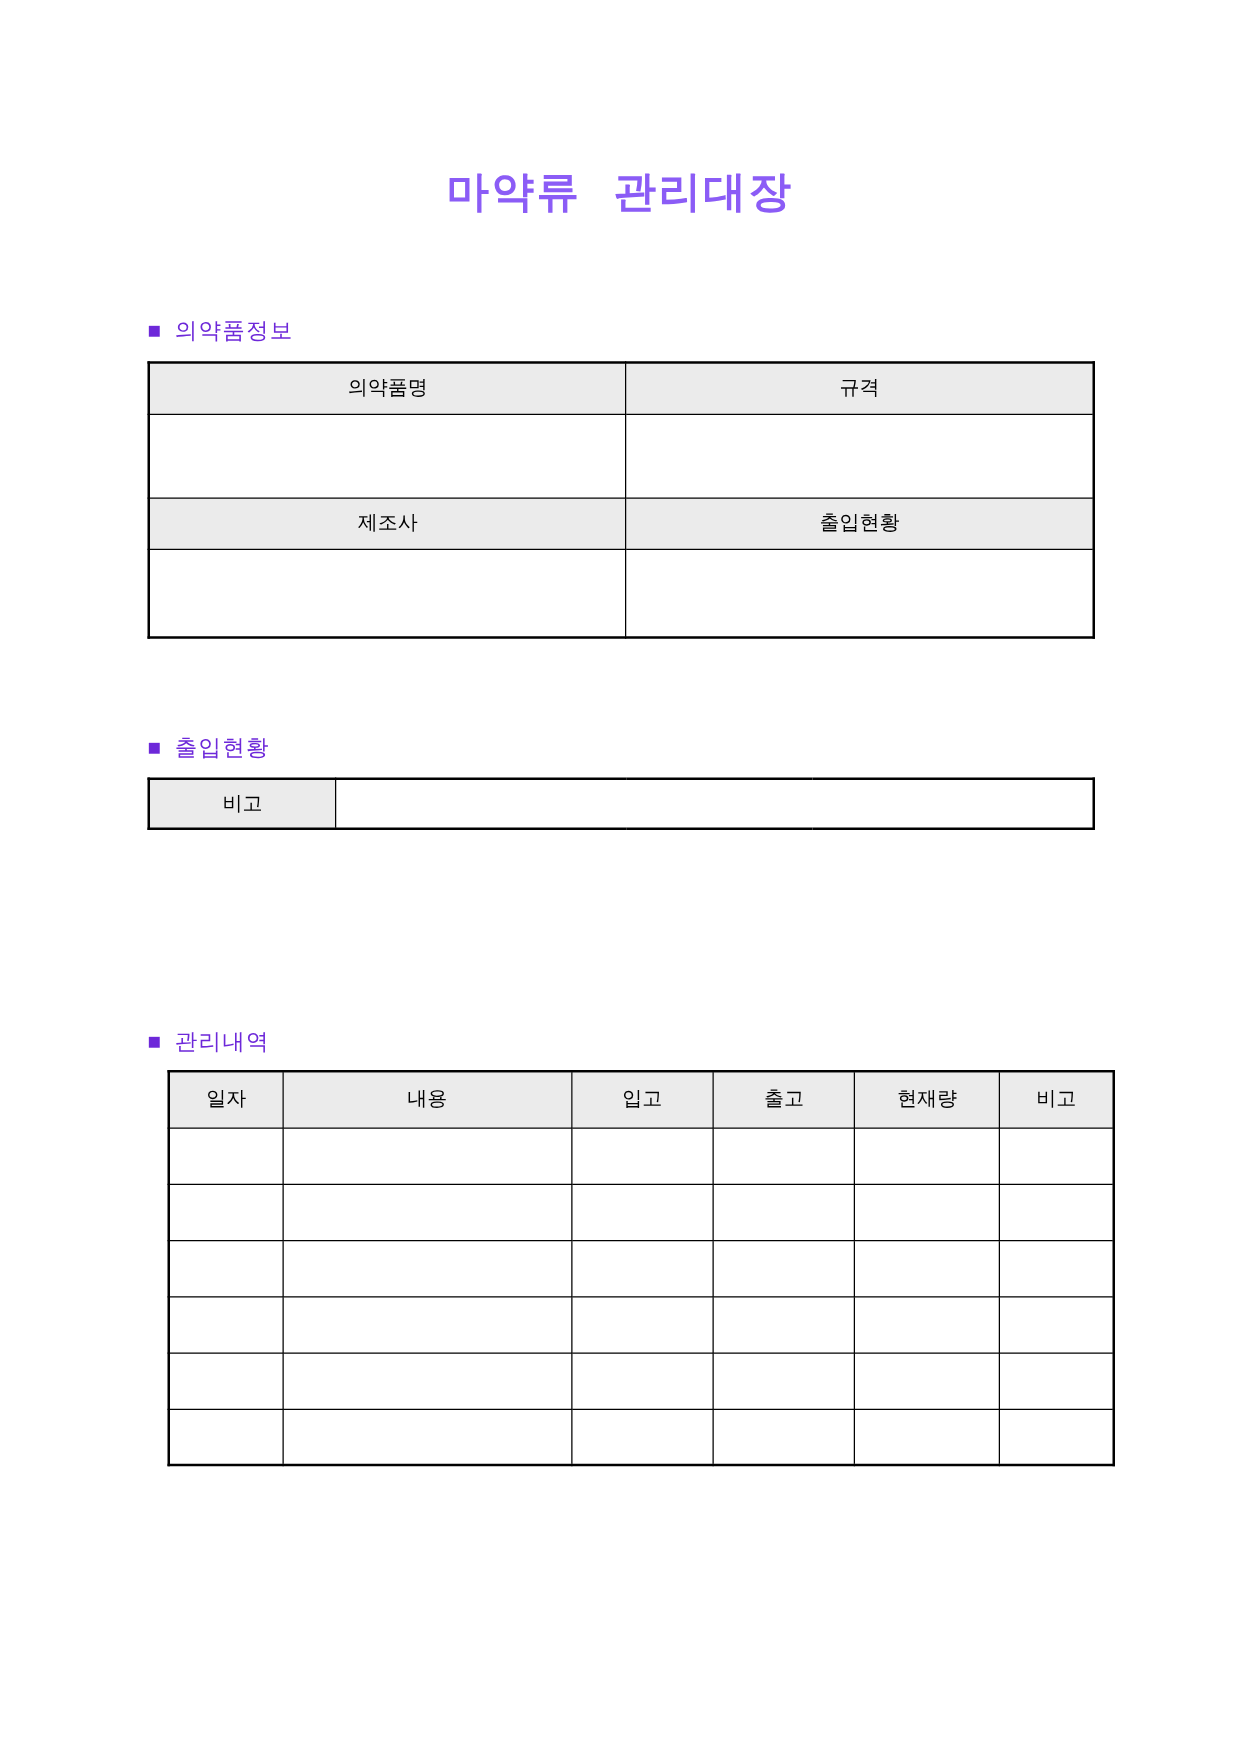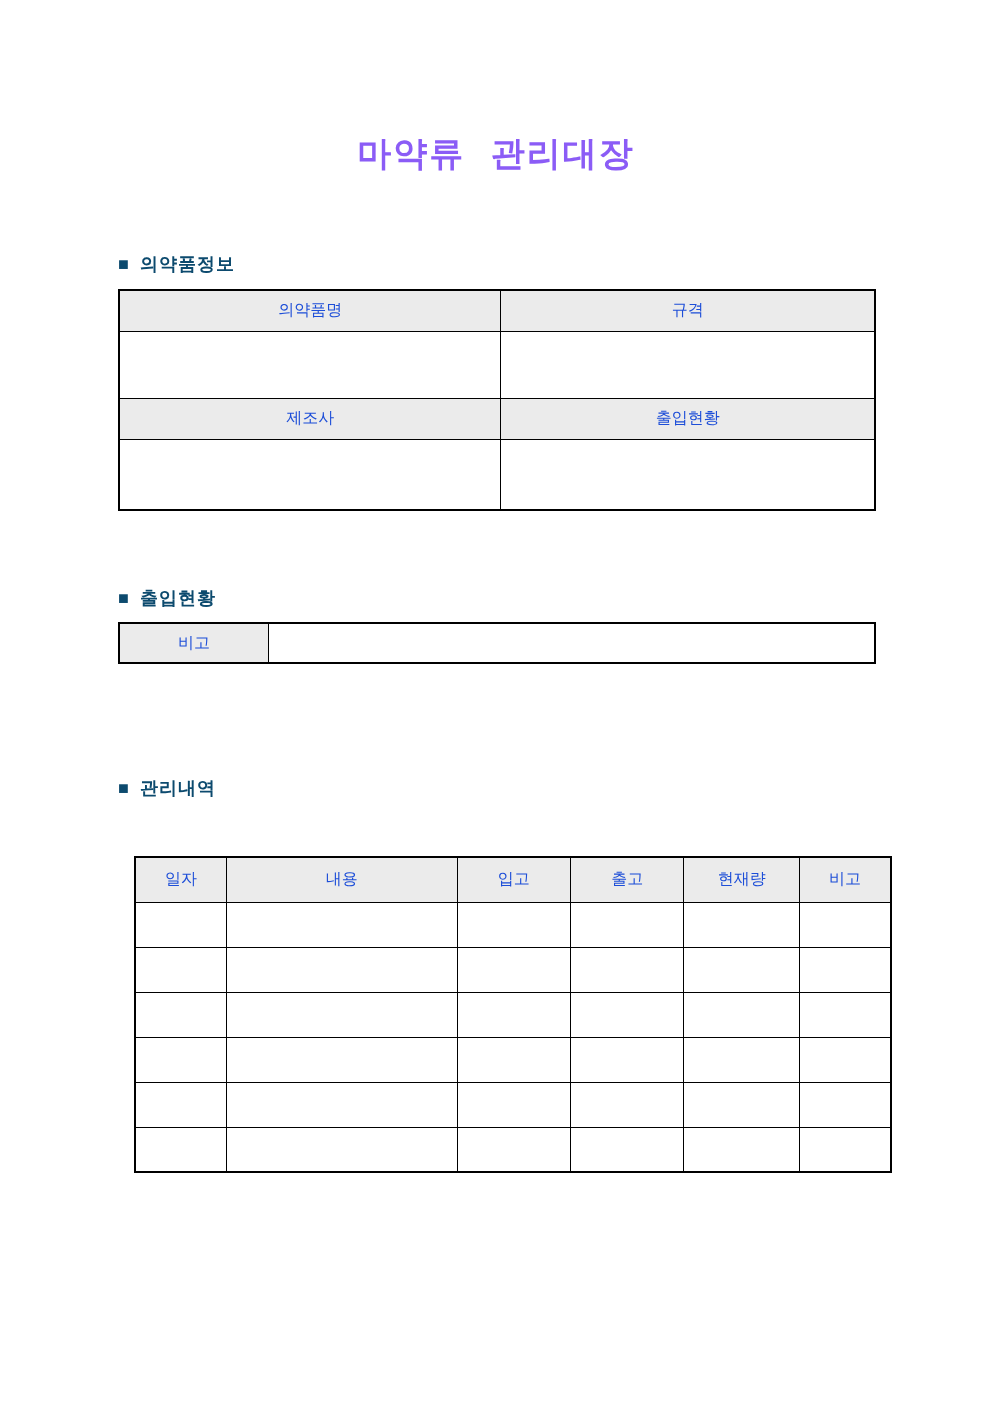--- a/index.html
+++ b/index.html
@@ -20,44 +20,44 @@
     font-size: 34px;
     font-weight: bold;
     letter-spacing: 2px;
     word-spacing: 14px;
     color: #8b5cf6;
   }
   .section-heading {
     position: absolute;
     left: 118px;
     font-size: 18px;
-    font-weight: bold;
-    color: #0c4a6e;
+    font-weight: normal;
+    color: #6d28d9;
     letter-spacing: 1px;
   }
   .section-heading .bullet { margin-right: 10px; font-size: 18px; }
   .heading-1 { top: 252px; }
   .heading-2 { top: 586px; text-align: right; }
-  .heading-3 { top: 776px; }
+  .heading-3 { top: 821px; }
 
   table {
     position: absolute;
     left: 118px;
     width: 758px;
     border-collapse: collapse;
     table-layout: fixed;
     border: 2px solid #000;
     font-size: 16px;
   }
   td, th {
     border: 1px solid #000;
     text-align: center;
     vertical-align: middle;
     font-weight: normal;
-    color: #1d4ed8;
+    color: #000000;
     padding: 0 4px;
     overflow: hidden;
   }
   .hdr { background: #ebebeb; }
 
   .tbl-medicine { top: 289px; }
   .tbl-medicine .row-hdr   { height: 41px; }
   .tbl-medicine .row-blank1 { height: 67px; }
   .tbl-medicine .row-blank2 { height: 71px; }
 

